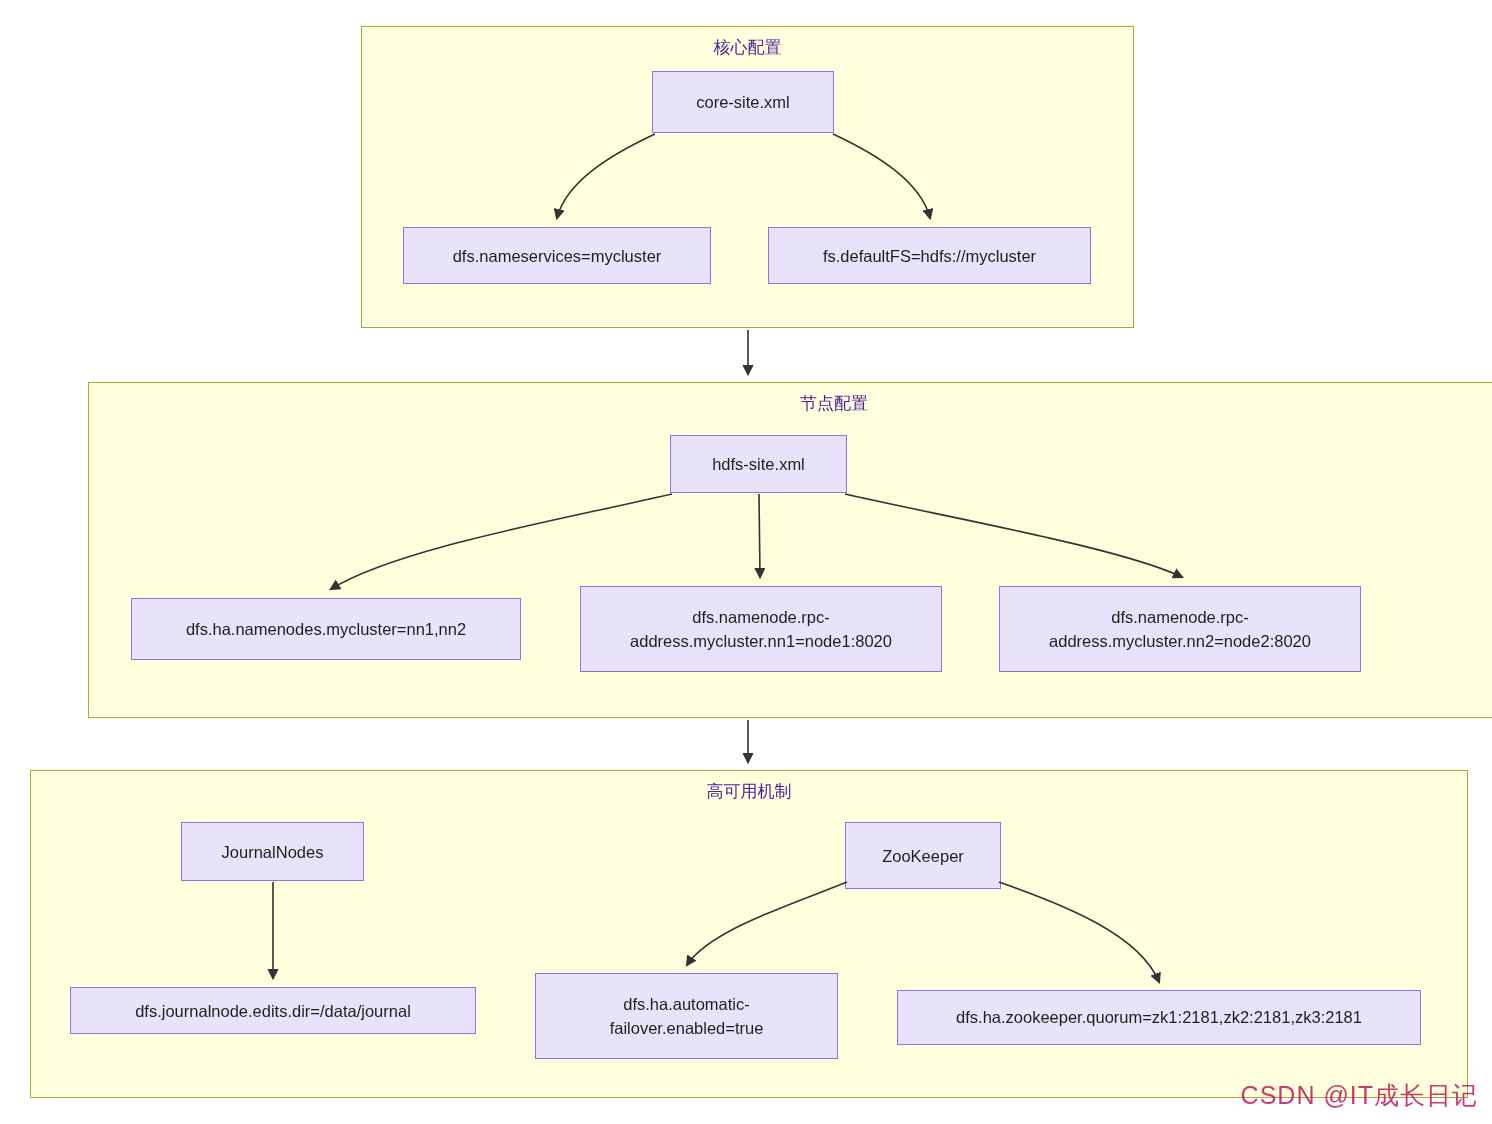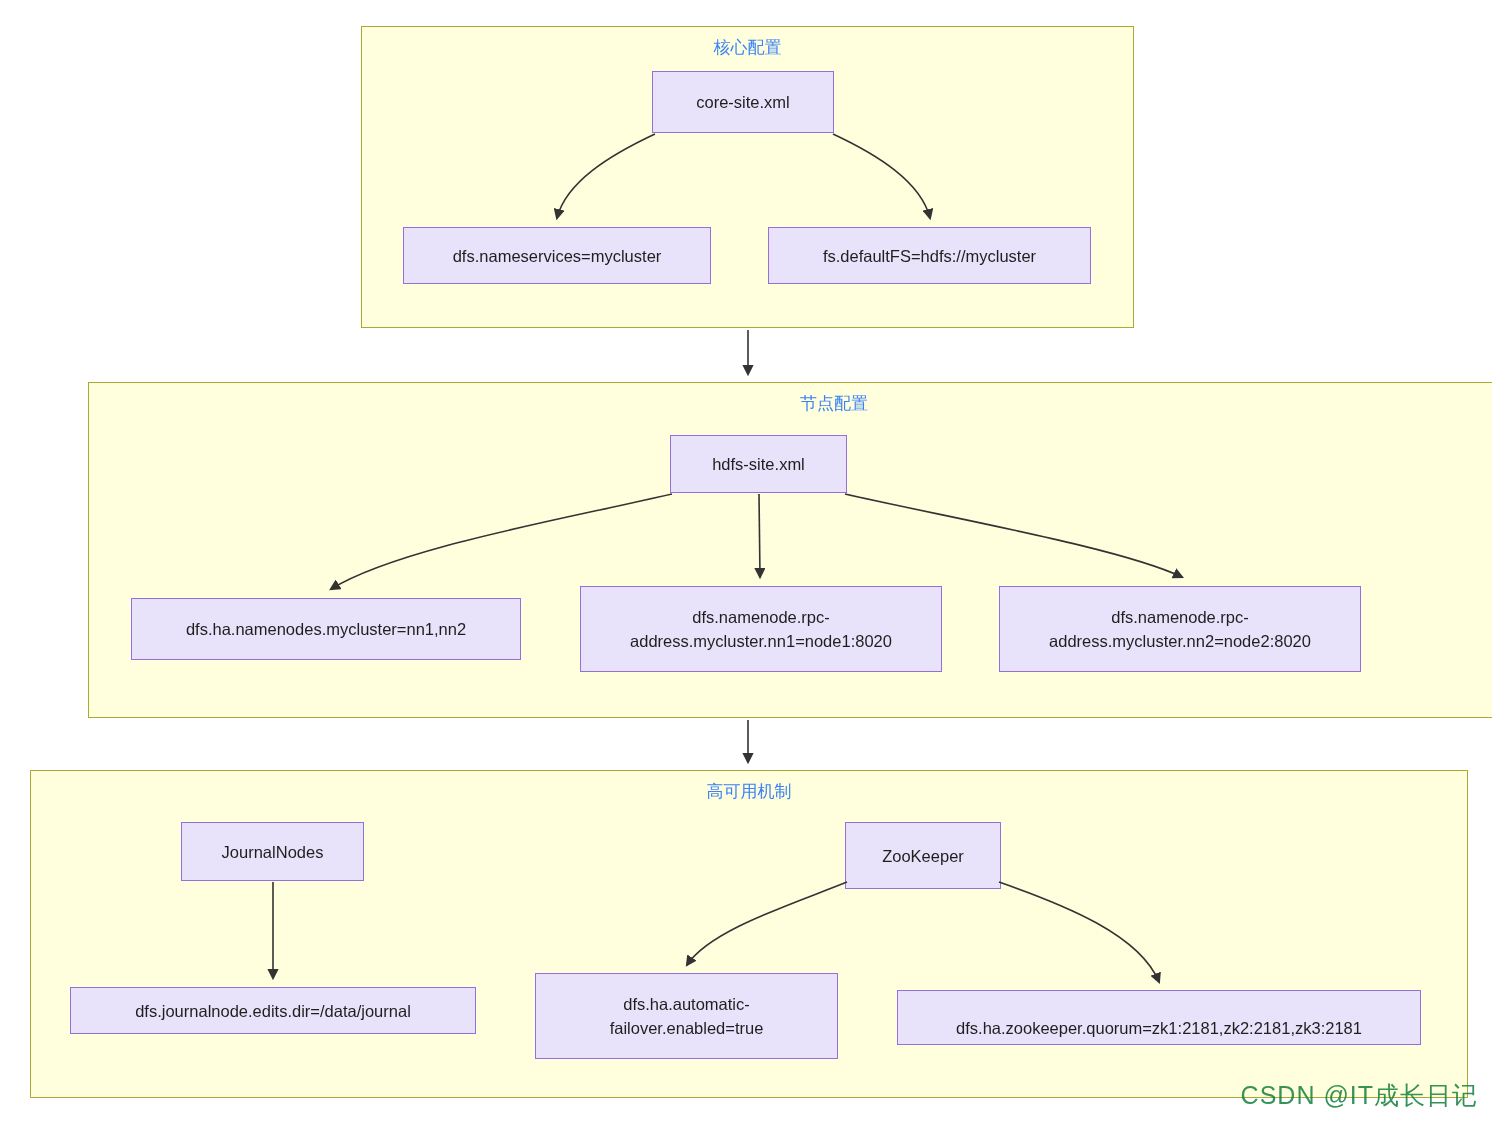--- a/index.html
+++ b/index.html
@@ -25,58 +25,58 @@
     border: 1.3px solid #aaaa33;
     box-sizing: border-box;
   }
   .cluster-title {
     position: absolute;
     top: 10px;
     left: 0;
     width: 100%;
     text-align: center;
     font-size: 17px;
-    color: #3b82f6;
+    color: #4c1d95;
     font-family: "Liberation Sans", "DejaVu Sans", sans-serif;
     line-height: 22px;
     white-space: nowrap;
   }
   .node {
     position: absolute;
     background: #e8e3fb;
     border: 1.4px solid #9370db;
     box-sizing: border-box;
     display: flex;
     align-items: center;
     justify-content: center;
     text-align: center;
     font-size: 16.5px;
     color: #1f1f1f;
     line-height: 24px;
-    padding: 4px 10px;
+    padding: 15px 10px;
     font-family: "Liberation Sans", "DejaVu Sans", sans-serif;
   }
   .node span {
     display: block;
     width: 100%;
   }
   #edges {
     position: absolute;
     left: 0;
     top: 0;
     width: 1492px;
     height: 1124px;
     pointer-events: none;
   }
   .watermark {
     position: absolute;
     right: 14px;
     bottom: 12px;
     font-size: 25px;
-    color: #15803d;
+    color: #be185d;
     opacity: 0.85;
     letter-spacing: 1px;
     font-family: "Liberation Sans", "DejaVu Sans", sans-serif;
     white-space: nowrap;
   }
 </style>
 </head>
 <body>
 
 <div id="diagram">

